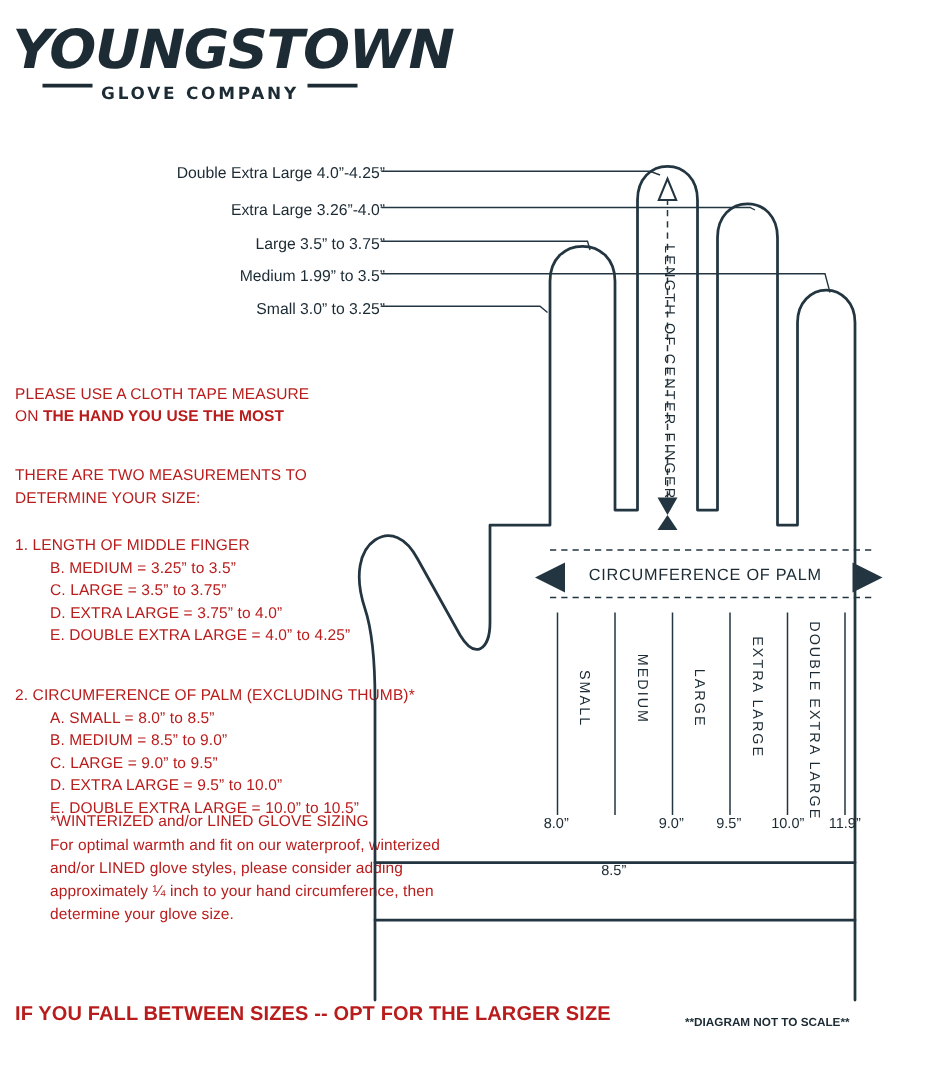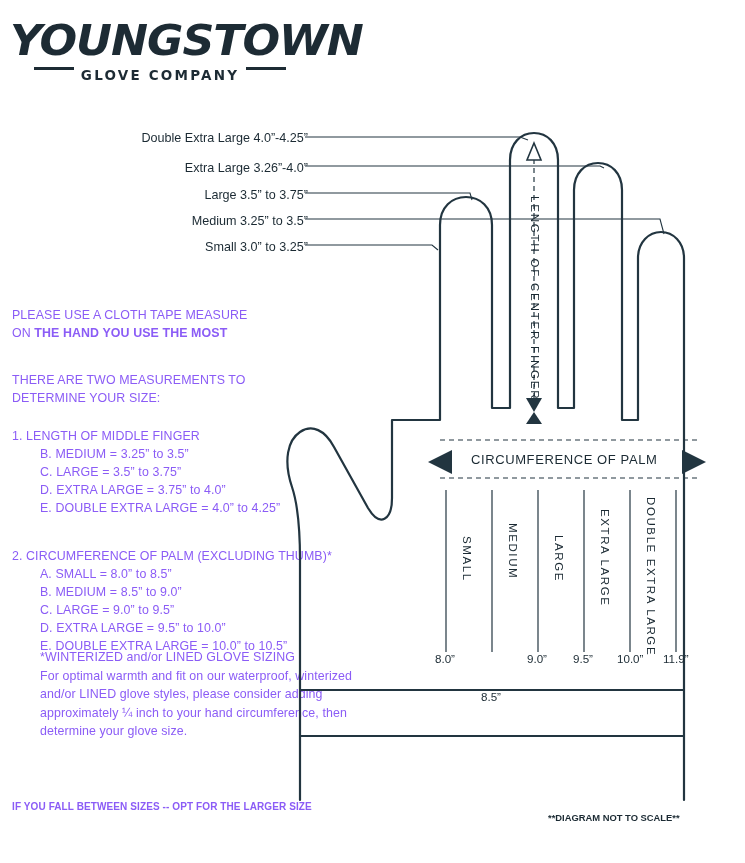--- a/index.html
+++ b/index.html
@@ -57,30 +57,30 @@
     letter-spacing: 2.2px;
     color: #1d2b34;
     white-space: nowrap;
   }
 
   
   .txt {
     position: absolute;
     font-size: 12.4px;
     line-height: 1.45;
-    color: #8b5cf6;
+    color: #b91c1c;
     letter-spacing: 0.1px;
   }
   .b { font-weight: 700; }
   .txt-note { left: 12px; top: 307px; width: 250px; }
   .txt-two { left: 12px; top: 372px; width: 250px; }
   .txt-len { left: 12px; top: 428px; width: 290px; }
   .txt-circ { left: 12px; top: 548px; width: 300px; }
   .txt-wint { left: 40px; top: 648px; width: 340px; line-height: 1.5; }
-  .txt-bottom { left: 12px; top: 800px; font-weight: 700; font-size: 10px; }
+  .txt-bottom { left: 12px; top: 800px; font-weight: 700; font-size: 16px; }
   .indent { padding-left: 28px; }
   .subline { white-space: nowrap; }
   .sec-head { white-space: nowrap; }
 
   .notscale {
     position: absolute;
     left: 548px;
     top: 812px;
     font-size: 9.4px;
     font-weight: 700;
@@ -149,21 +149,21 @@
     <div class="logo-sub-row">
       <div class="logo-rule"></div>
       <div class="logo-sub">GLOVE COMPANY</div>
       <div class="logo-rule"></div>
     </div>
   </div>
 
   <div class="callout" style="right:437px; top:131px;">Double Extra Large 4.0”-4.25”</div>
   <div class="callout" style="right:437px; top:161px;">Extra Large 3.26”-4.0”</div>
   <div class="callout" style="right:437px; top:188px;">Large 3.5” to 3.75”</div>
-  <div class="callout" style="right:437px; top:214px;">Medium 3.25” to 3.5”</div>
+  <div class="callout" style="right:437px; top:214px;">Medium 1.99” to 3.5”</div>
   <div class="callout" style="right:437px; top:240px;margin-left:37px;">Small 3.0” to 3.25”</div>
 
   <div class="txt txt-note">
     <div>PLEASE USE A CLOTH TAPE MEASURE</div>
     <div><span>ON </span><span class="b">THE HAND YOU USE THE MOST</span></div>
   </div>
 
   <div class="txt txt-two">
     <div>THERE ARE TWO MEASUREMENTS TO</div>
     <div>DETERMINE YOUR SIZE:</div>

